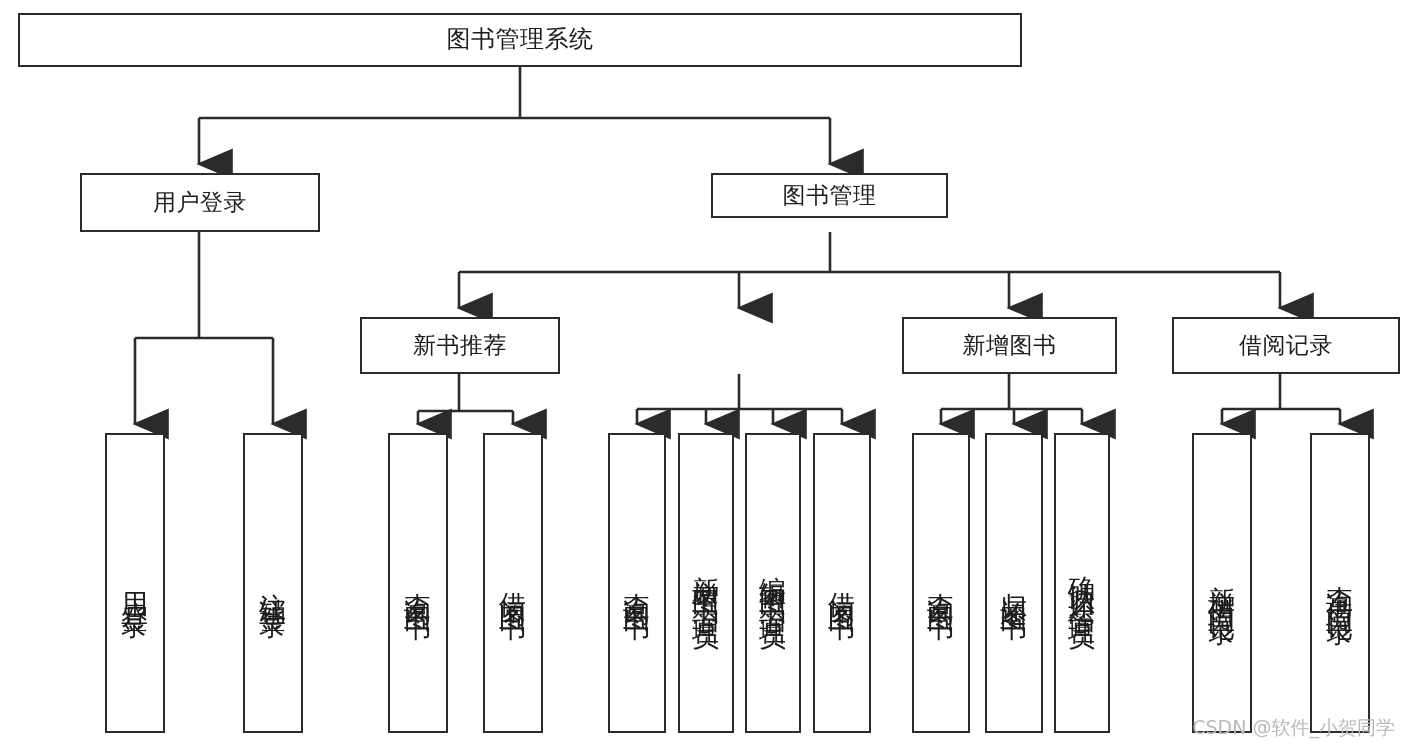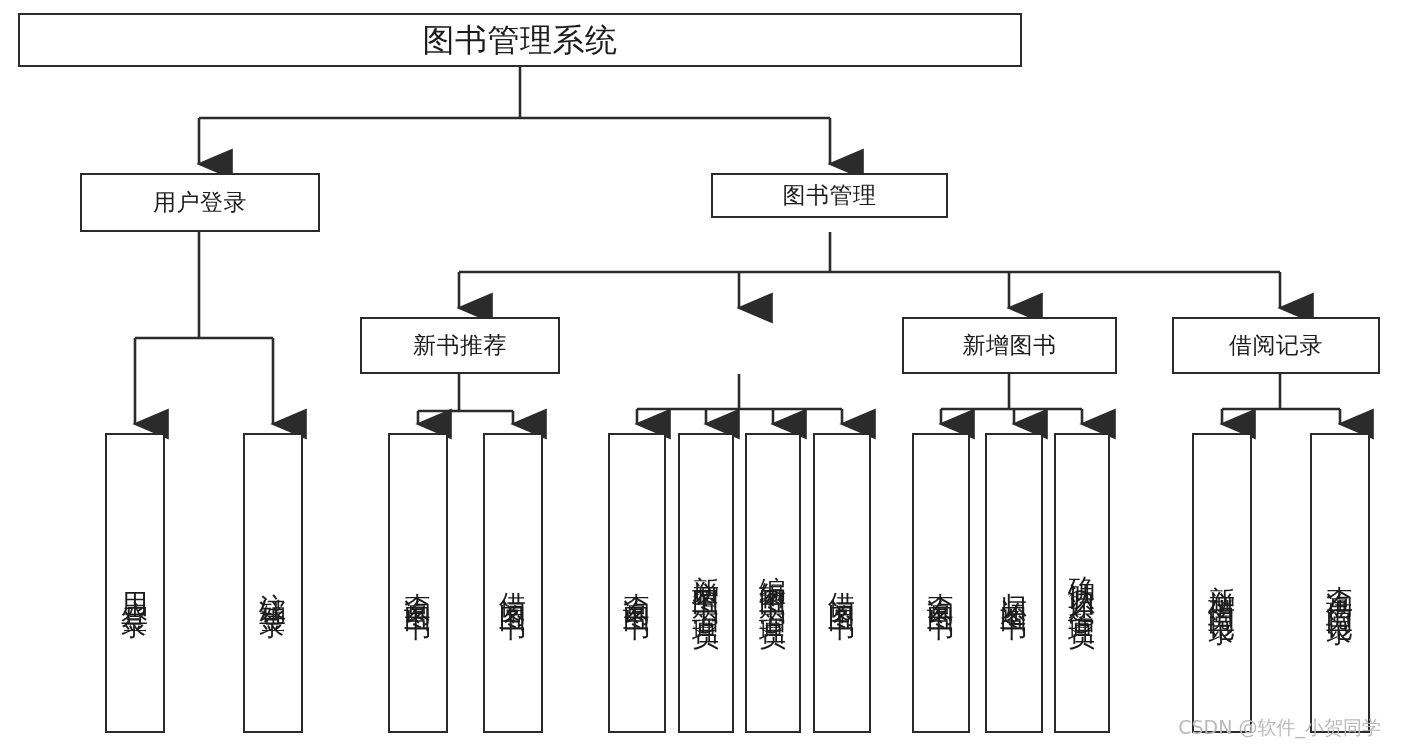--- a/index.html
+++ b/index.html
@@ -25,39 +25,39 @@
   .node .lbl{
     display:block;
     white-space:pre;
     letter-spacing:0.5px;
   }
   
   .node.h .lbl{
     font-size:23px;
     line-height:1.15;
   }
-  .node.root .lbl{font-size:32px;}
+  .node.root .lbl{font-size:24px;}
   
   .node.v{
     align-items:center;
     justify-content:center;
     padding-top:4px;
   }
   .node.v .lbl{
     writing-mode:vertical-rl;
     text-orientation:upright;
     font-size:27px;
     line-height:1.0;
     letter-spacing:7px;
     text-align:center;
   }
 
   .watermark{
     position:absolute;
-    right:24px;
+    right:10px;
     bottom:6px;
     font-size:19px;
     color:#b9b9b9;
     white-space:pre;
     pointer-events:none;
     font-family:"DejaVu Sans","Liberation Sans",sans-serif;
   }
   svg{position:absolute;left:0;top:0;}
 </style>
 </head>
@@ -128,21 +128,21 @@
   <div class="node h" style="left: 711px; top: 173px; width: 237px; height: 45px;">
     <span class="lbl">图书管理</span>
   </div>
 
   <div class="node h" style="left: 360px; top: 317px; width: 200px; height: 57px; text-align: right;">
     <span class="lbl">新书推荐</span>
   </div>
   <div class="node h" style="left: 902px; top: 317px; width: 215px; height: 57px;">
     <span class="lbl">新增图书</span>
   </div>
-  <div class="node h" style="left: 1172px; top: 317px; width: 208px; height: 57px;">
+  <div class="node h" style="left: 1172px; top: 317px; width: 228px; height: 57px;">
     <span class="lbl">借阅记录</span>
   </div>
 
   <div class="node v" style="left: 105px; top: 433px; width: 60px; height: 300px;">
     <span class="lbl">用户登录</span>
   </div>
   <div class="node v" style="left: 243px; top: 433px; width: 60px; height: 300px;">
     <span class="lbl">注销登录</span>
   </div>
 

